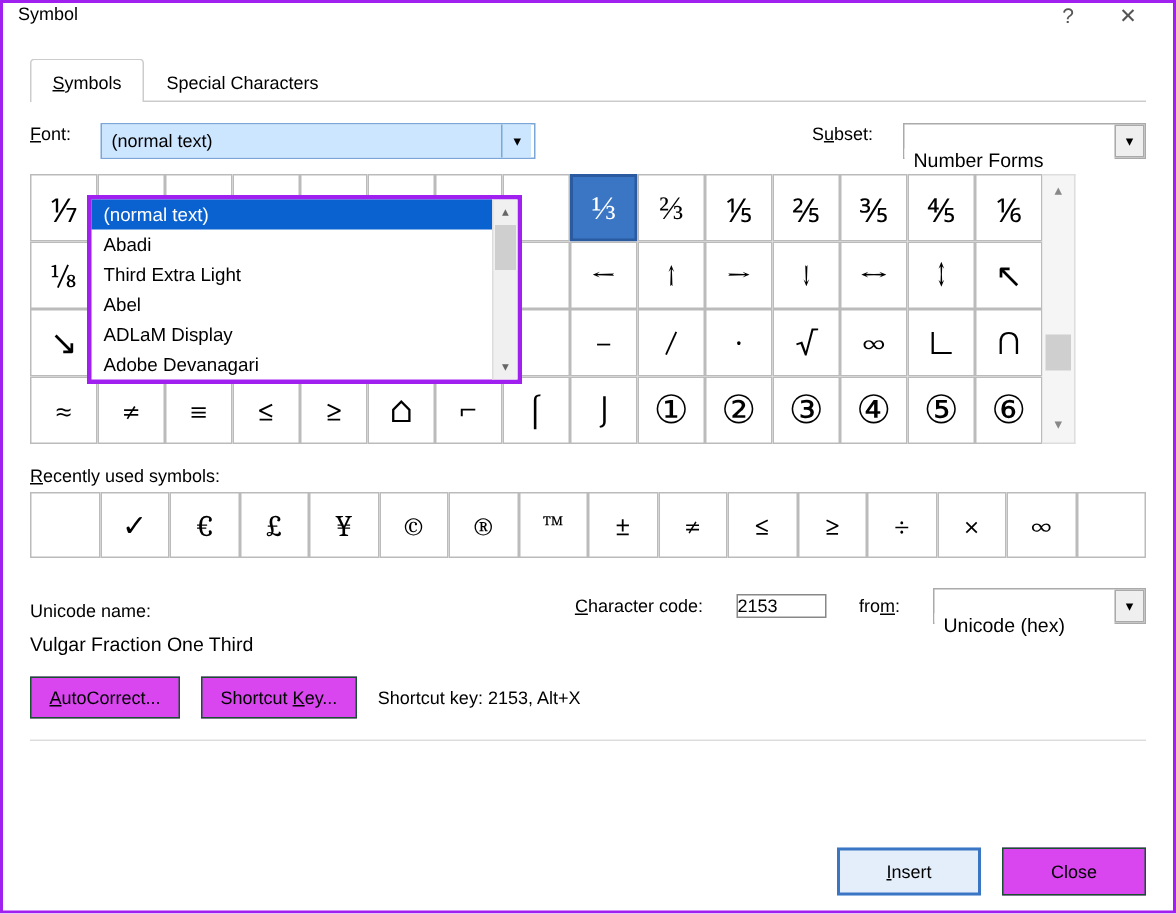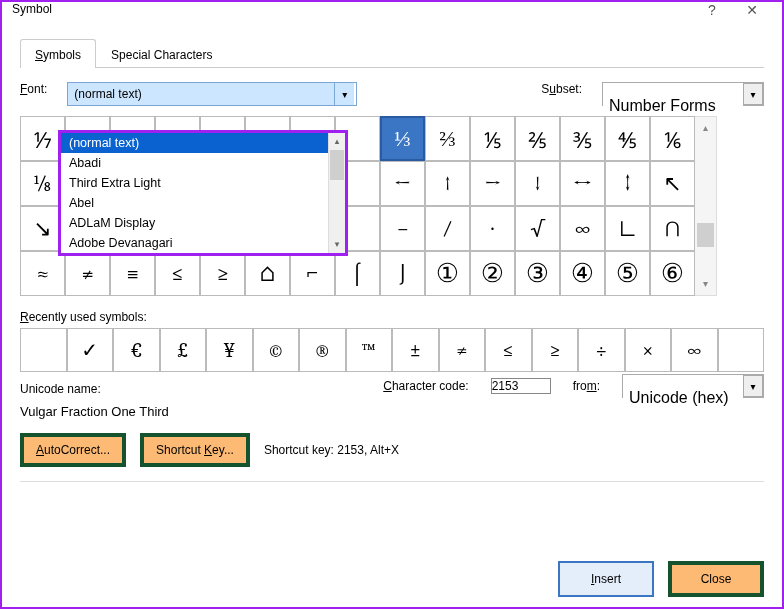--- a/index.html
+++ b/index.html
@@ -10,46 +10,46 @@
   .titlebar-btn { width: 40px; text-align: center; font-size: 14px; color: #555; }
   .content { padding: 0 18px 6px 18px; }
   .tabs { display: flex; border-bottom: 1px solid #ccc; margin-top: 4px; }
   .tab { padding: 8px 14px 6px 14px; font-size: 12px; border: 1px solid transparent; border-bottom: none; position: relative; top: 1px; cursor: pointer; }
   .tab.active { border-color: #ccc; background: #fff; border-top-left-radius: 3px; border-top-right-radius: 3px; }
   .row { display: flex; align-items: flex-start; margin-top: 14px; gap: 20px; }
   .combo { position: relative; display: inline-flex; align-items: center; border: 1px solid #7aa7d8; background: #fff; height: 24px; }
   .combo input { border: none; outline: none; padding: 0 6px; font-size: 12px; height: 100%; background: #cde6ff; color: #000; }
   .combo .arrow { width: 20px; height: 22px; display: flex; align-items: center; justify-content: center; background: #cde6ff; border-left: 1px solid #7aa7d8; font-size: 10px; }
   .subset-combo { border: 1px solid #aaa; display: inline-flex; align-items: center; height: 24px; }
-  .subset-combo input { border: none; outline: none; padding: 0 6px; font-size: 16px; width: 140px; margin-top: 24px; }
+  .subset-combo input { border: none; outline: none; padding: 0 6px; font-size: 13px; width: 140px; margin-top: 24px; }
   .subset-combo .arrow { width: 20px; height: 22px; display: flex; align-items: center; justify-content: center; border: 1px solid #aaa; font-size: 10px; background: #efefef; }
   .font-dropdown { position: absolute; left: 56px; top: 128px; width: 290px; border: 3px solid #a020f0; background: #fff; z-index: 10; display: flex; }
   .drop-list { flex: 1; }
   .drop-item { padding: 3px 8px; font-size: 12.5px; cursor: pointer; }
   .drop-item.sel { background: #0a62d1; color: #fff; }
   .drop-scroll { width: 17px; background: #f0f0f0; border-left: 1px solid #ddd; position: relative; }
   .drop-scroll .up, .drop-scroll .dn { height: 17px; text-align: center; font-size: 9px; line-height: 17px; color: #666; }
   .drop-scroll .thumb { position: absolute; top: 17px; left: 1px; right: 1px; height: 30px; background: #cfcfcf; }
   .grid-wrap { display: flex; margin-top: 10px; }
   .grid { display: grid; grid-template-columns: repeat(15, 45px); grid-auto-rows: 45px; }
   .cell { border: 1px solid #bbb; display: flex; align-items: center; justify-content: center; font-size: 22px; font-family: "Segoe UI", "Cambria", serif; background: #fff; }
   .cell.sel { background: #3a76c4; color: #fff; border: 2px solid #2a5aa0; }
   .cell.sm { font-size: 11px; font-weight: bold; }
   .grid-scroll { width: 22px; border: 1px solid #ddd; border-left: none; background: #f5f5f5; position: relative; }
   .grid-scroll .up, .grid-scroll .dn { height: 22px; text-align: center; font-size: 10px; line-height: 22px; color: #888; }
   .grid-scroll .thumb { position: absolute; left: 2px; right: 2px; height: 24px; top: 106px; background: #cfcfcf; }
   .recent-label { margin-top: 14px; text-decoration: underline; text-decoration-color: transparent; }
   .recent-row { display: grid; grid-template-columns: repeat(16, 1fr); margin-top: 4px; }
   .recent-row .cell { height: 44px; font-size: 20px; }
-  .uni-label { margin-top: 10px; }
+  .uni-label { margin-top: 28px; }
   .uni-name { margin-top: 6px; font-size: 13px; }
   .code-row { display: flex; align-items: center; gap: 22px; margin-top: -22px; justify-content: flex-end; }
   .textfield { border: 1px solid #888; height: 16px; padding: 0 0; font-size: 12px; }
   .btn-row { display: flex; gap: 14px; margin-top: 14px; align-items: center; }
-  .btn { border: 4px solid #14532d; background: #fdba74; padding: 6px 12px; font-size: 12px; cursor: pointer; }
+  .btn { border: 1px solid #14532d; background: #d946ef; padding: 6px 12px; font-size: 12px; cursor: pointer; }
   .shortcut-text { font-size: 12px; }
   .footer { position: absolute; bottom: 10px; right: 18px; display: flex; gap: 14px; }
   .footer .btn { width: 96px; text-align: center; padding: 7px 0; }
   .footer .primary { border: 2px solid #3a76c4; background: #e4eefb; }
   u.ak { text-decoration: underline; }
   .circled { font-size: 26px; }
   .hr { border-top: 1px solid #ddd; margin-top: 14px; }
 </style>
 </head>
 <body>

